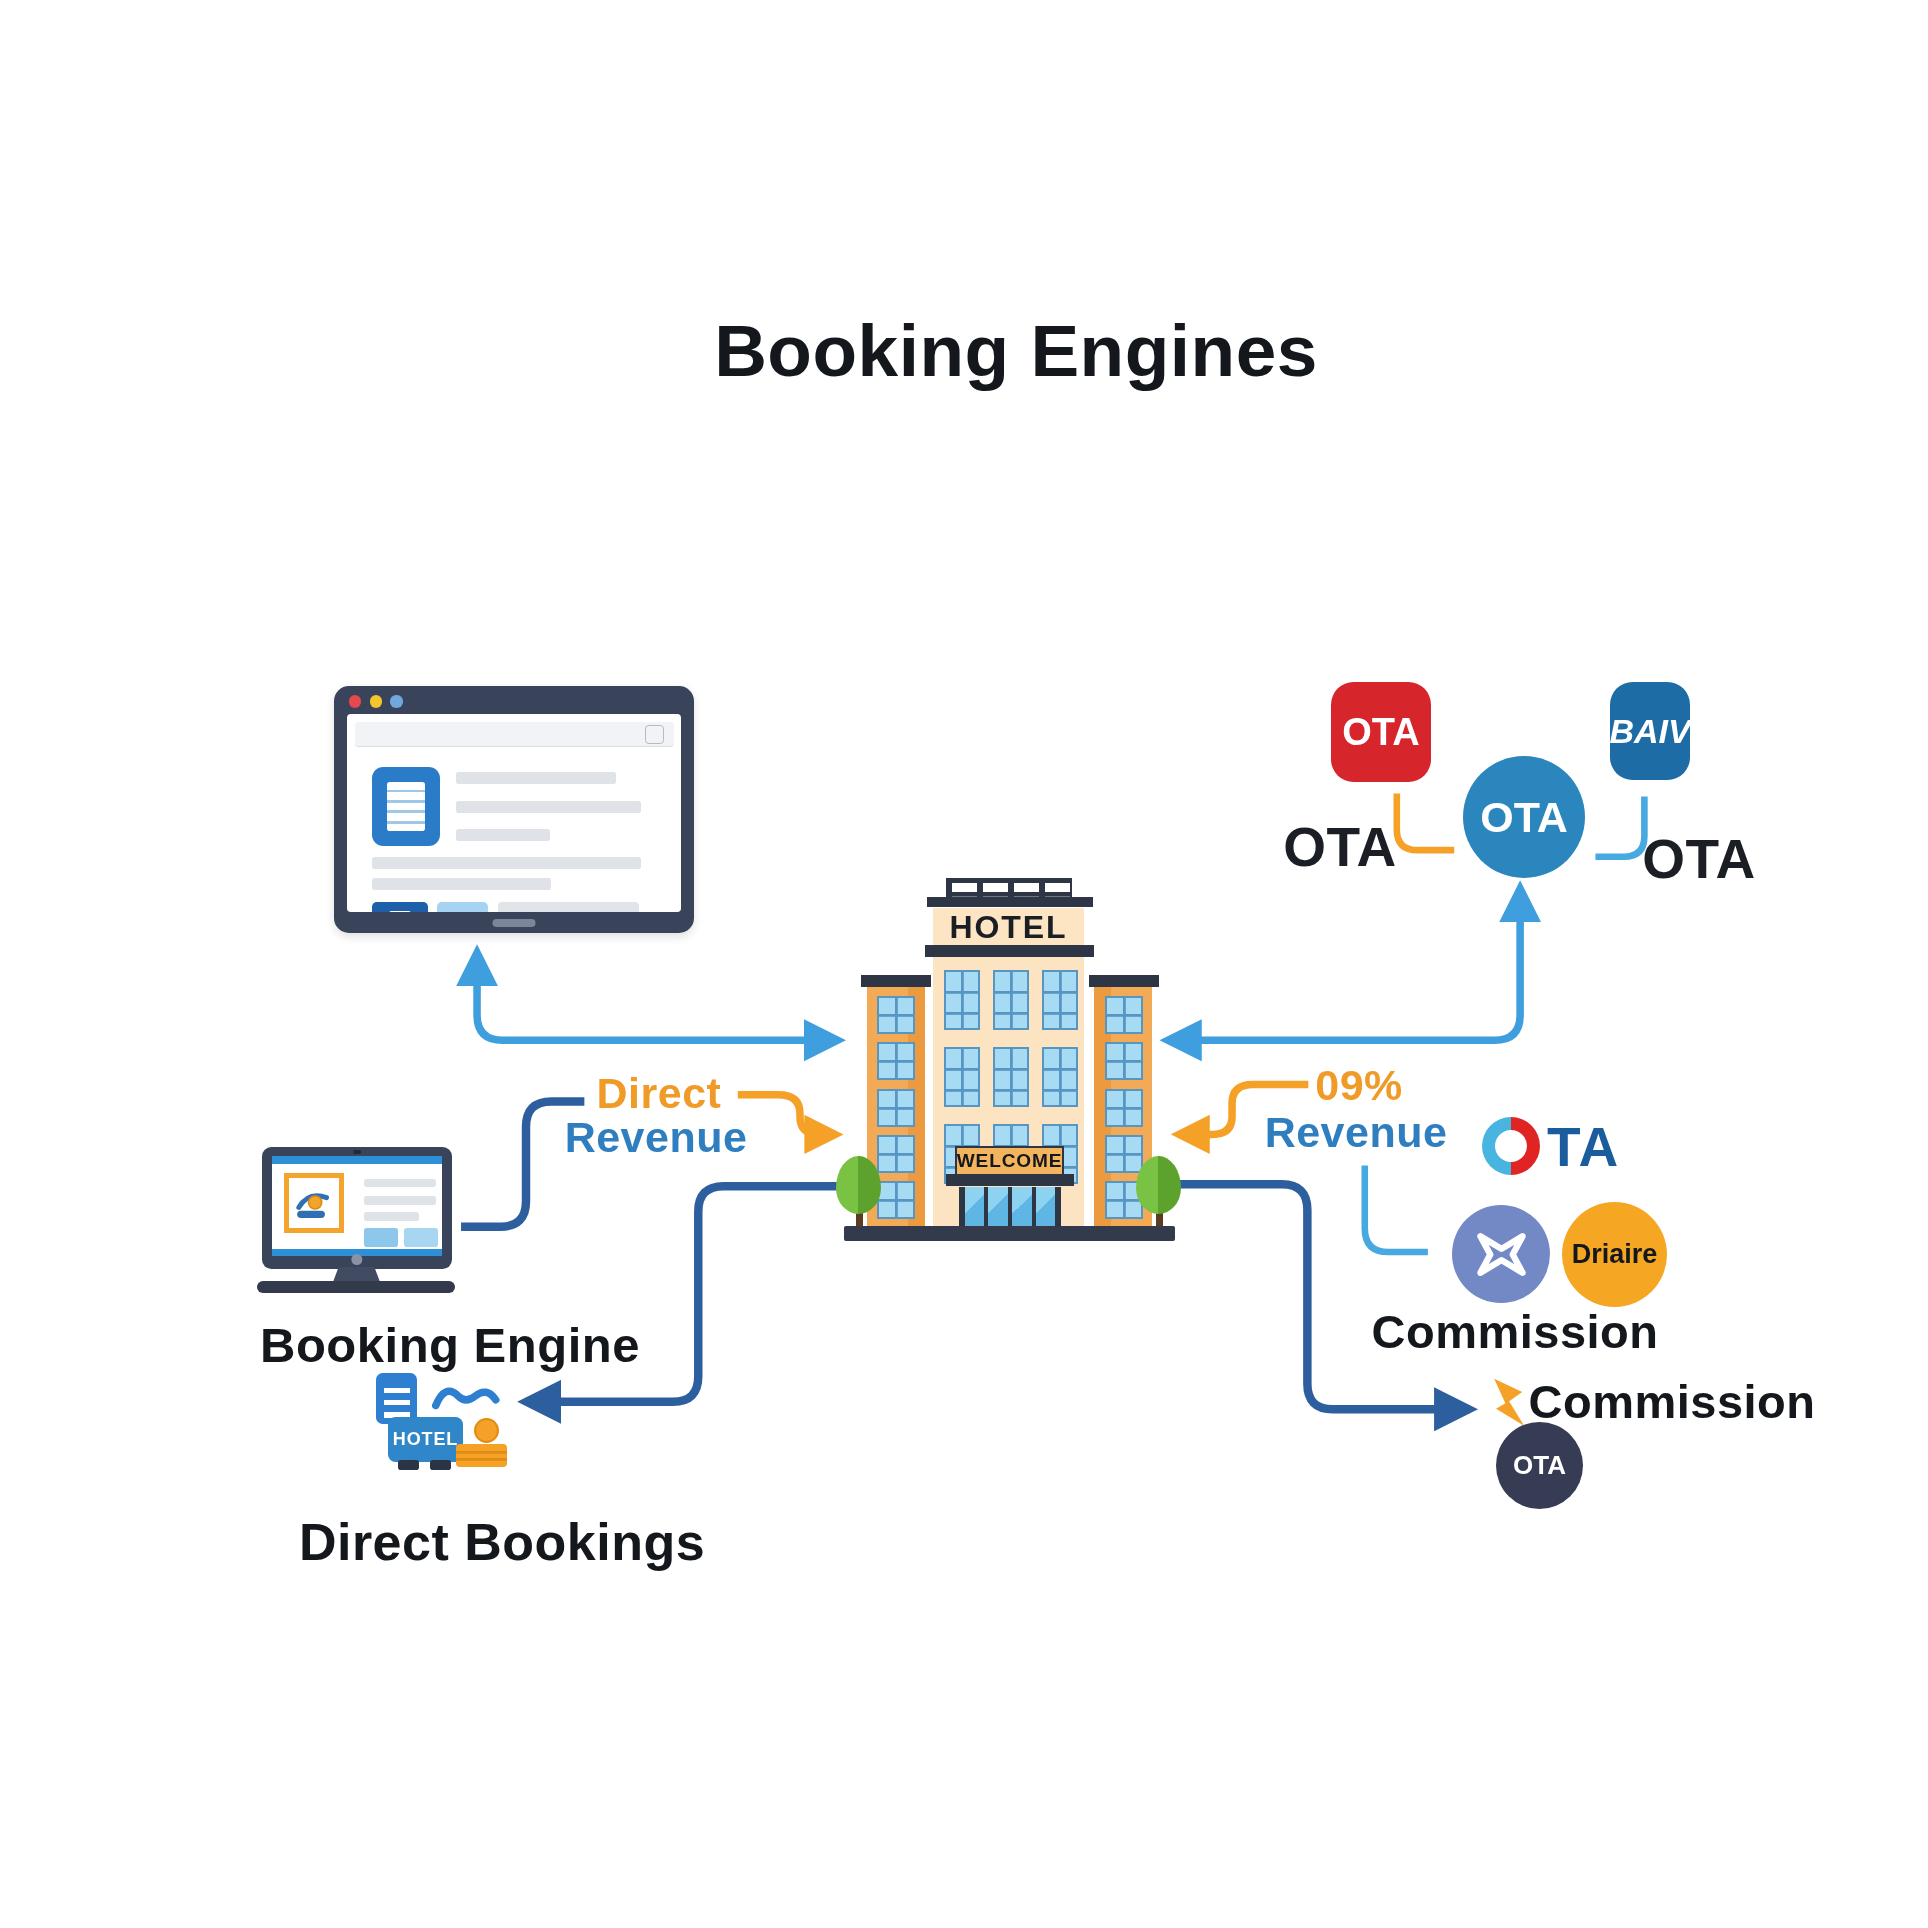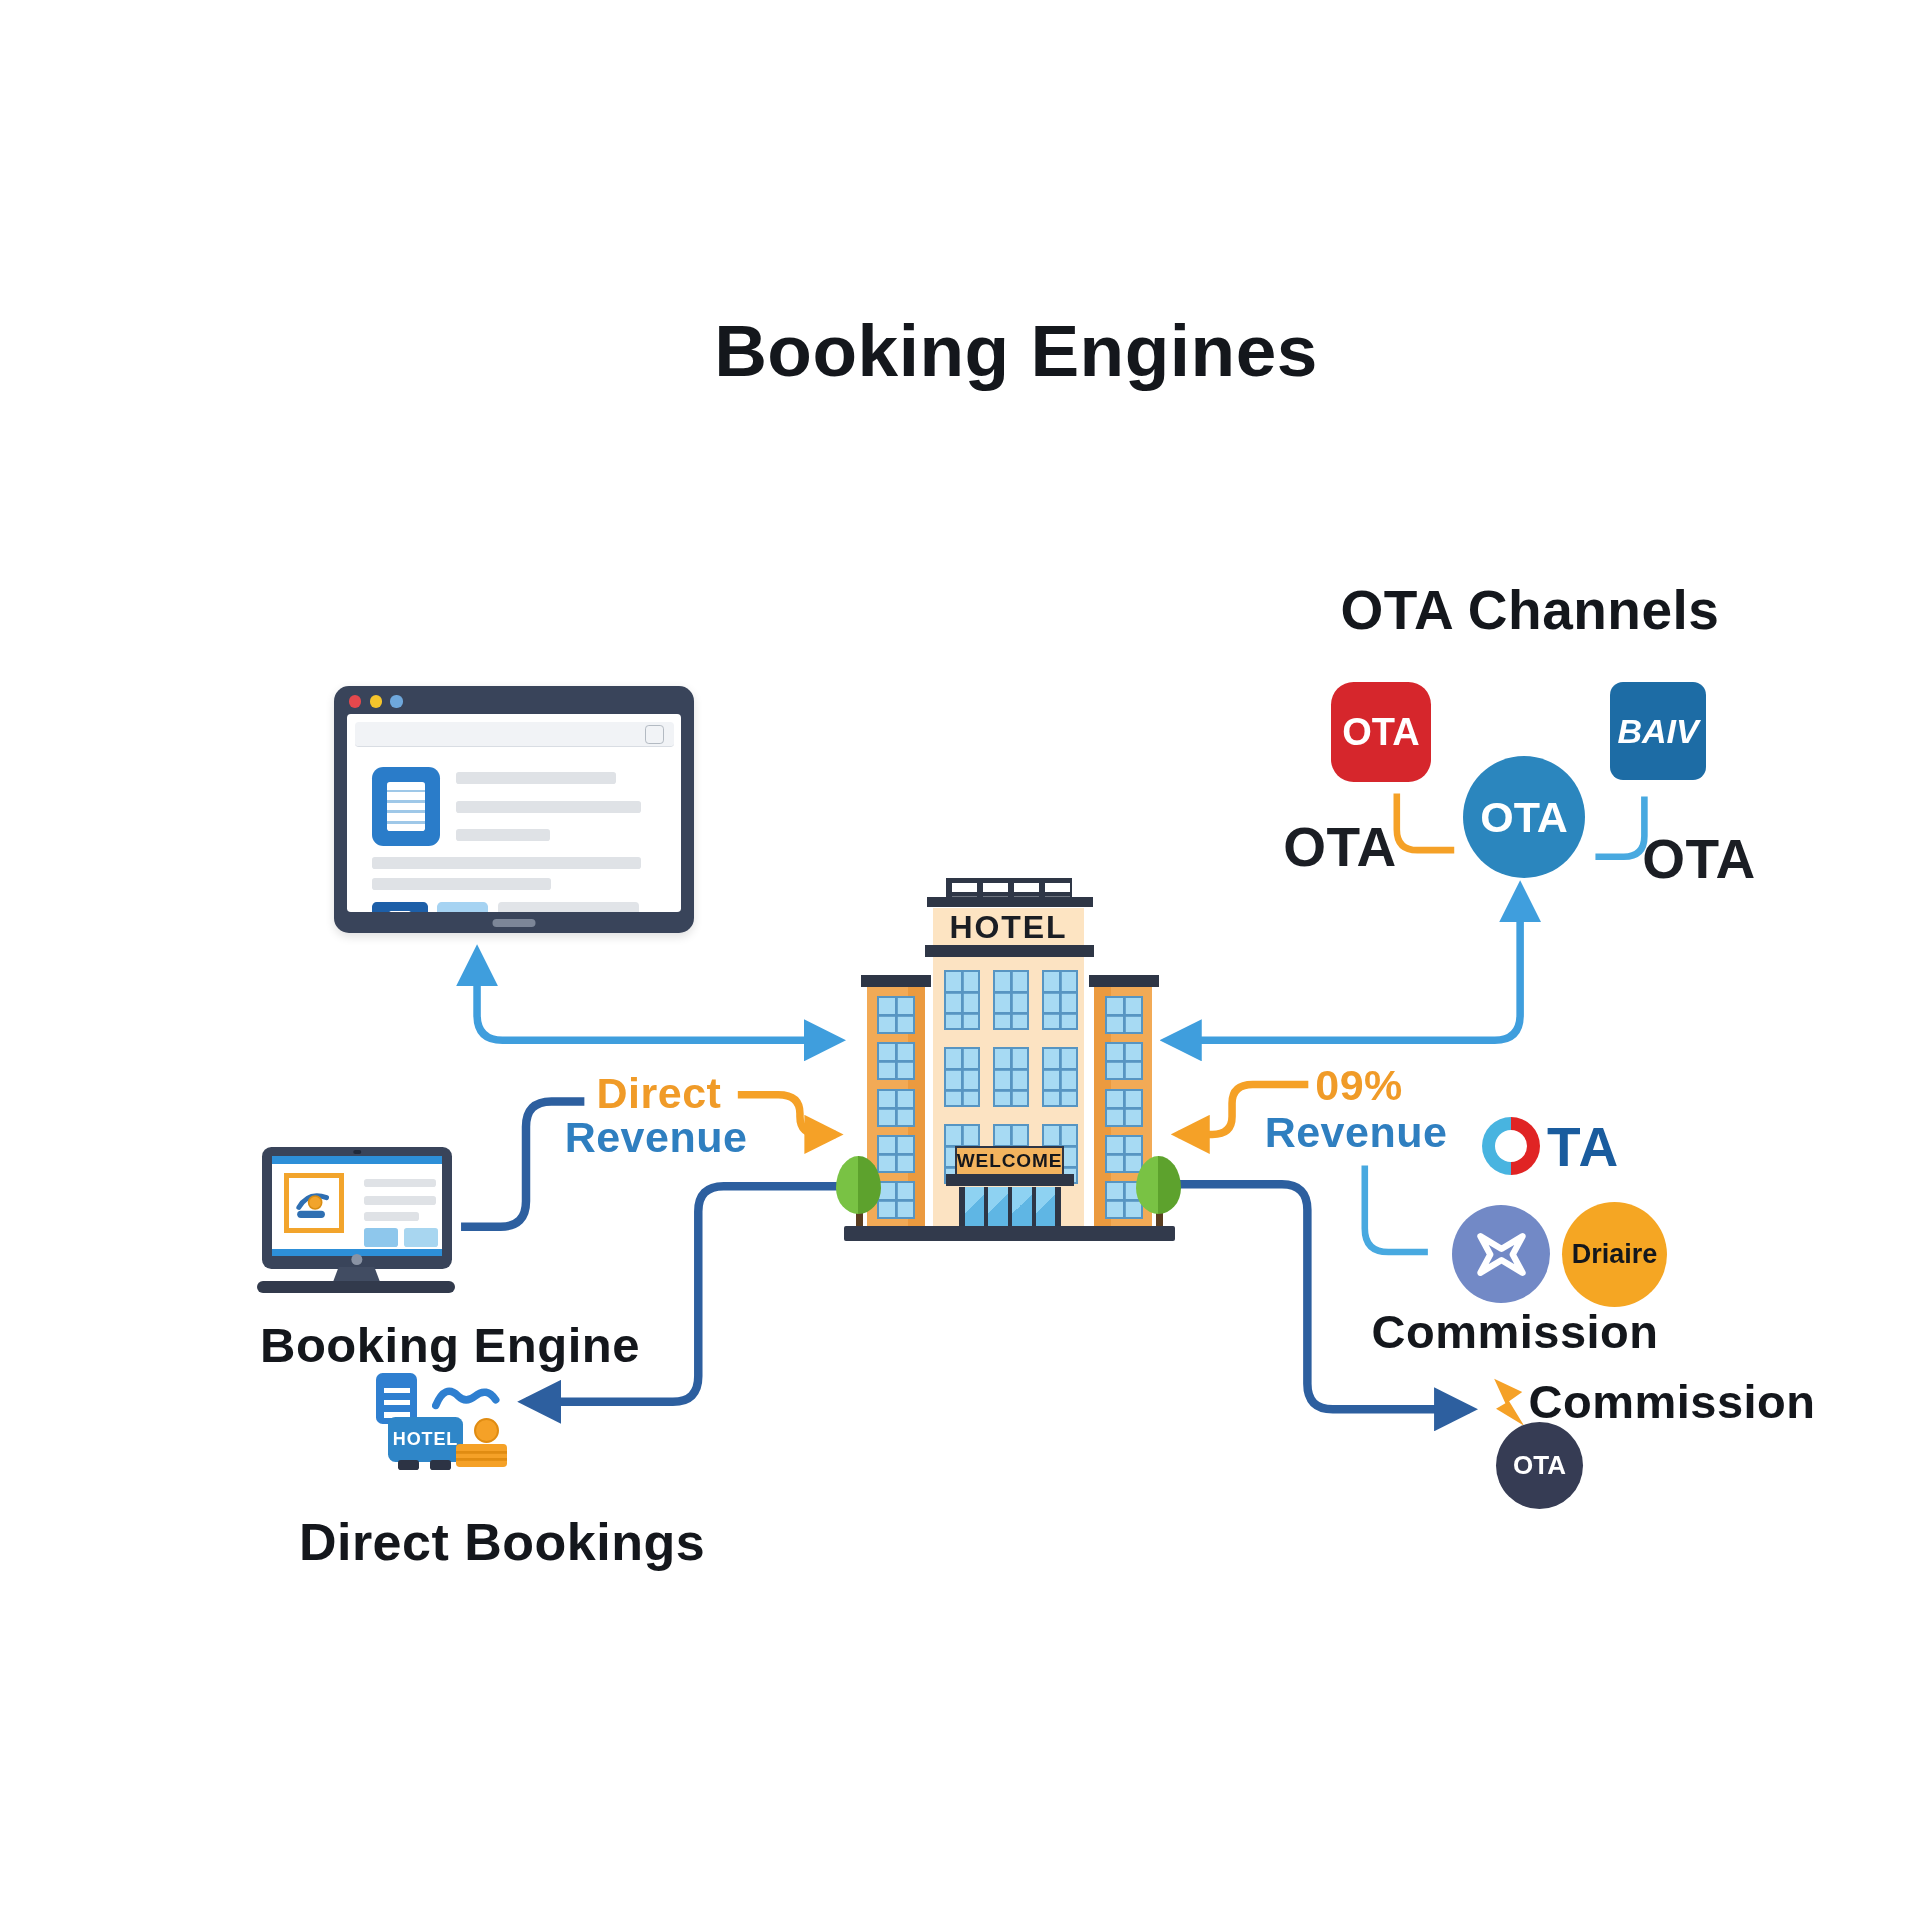--- a/index.html
+++ b/index.html
@@ -34,21 +34,21 @@
   .br-btn1{position:absolute;left:24.5px;top:188px;width:56px;height:22.6px;background:#1d5fa8;border-radius:4.7px;}
   .br-btn1::after{content:"";position:absolute;left:17px;top:8.5px;width:22.6px;height:5.6px;background:#fff;border-radius:2.8px;}
   .br-btn2{position:absolute;left:90px;top:188px;width:51px;height:22.6px;background:#a6d3f2;border-radius:4.7px;}
   .br-bar{position:absolute;left:151px;top:188px;width:141px;height:22.6px;background:#e1e4e8;border-radius:3.8px;}
   .br-notch{position:absolute;left:50%;bottom:5.6px;width:43px;height:8.5px;background:#7c8698;
             border-radius:4.7px;transform:translateX(-50%);}
 
   
   .tile{border-radius:22.6px;color:#ffffff;font-weight:800;}
   .tile-red{left:1287px;top:682px;width:100px;height:100px;background:#d6262c;font-size:38px;}
-  .tile-baiv{left:1566px;top:682px;width:96px;height:98px;background:#1d6ca5;font-size:34px;font-style:italic;border-radius:13px;}
+  .tile-baiv{left:1566px;top:682px;width:80px;height:98px;background:#1d6ca5;font-size:34px;font-style:italic;}
   .circle-ota{left:1419px;top:756px;width:122px;height:122px;border-radius:50%;background:#2b86be;
               color:#fff;font-weight:800;font-size:43px;}
   .ota-black{font-size:55px;font-weight:800;color:#1b1e24;}
 
   
   .hotel{left:798px;top:824px;width:335px;height:417px;}
   .h-rail{left:104px;top:54px;width:126px;height:22.6px;border-top:5.6px solid #2e3646;
           background-image:repeating-linear-gradient(90deg,#2e3646 0 5.6px,transparent 5.6px 31px),
                            linear-gradient(#2e3646,#2e3646);
           background-size:100% 100%,100% 4.7px;background-position:0 0,0 9.4px;background-repeat:repeat,no-repeat;}
@@ -152,21 +152,20 @@
 
     <path d="M443,1303 L485,1303 Q512,1303 512,1276 L512,1197 Q512,1170 539,1170 L574,1170" fill="none" stroke="#2d5f9f" stroke-width="9"></path>
 
     <path d="M850,1260 L722,1260 Q695,1260 695,1287 L695,1462 Q695,1489 668,1489 L512,1489" fill="none" stroke="#2d5f9f" stroke-width="9" marker-end="url(#ah-db)"></path>
 
     <path d="M1200,1258 L1315,1258 Q1342,1258 1342,1285 L1342,1470 Q1342,1497 1369,1497 L1514,1497" fill="none" stroke="#2d5f9f" stroke-width="9" marker-end="url(#ah-db)"></path>
   </svg>
 
   <div class="lbl" style="left:972px;top:350px;font-size:73px;">Booking Engines</div>
 
-  <div class="lbl" style="left:1486px;top:610px;font-size:55px;">OTA Channels</div>
 
   <div class="abs browser">
     <div class="br-dots">
       <span style="background:#e5484d;"></span>
       <span style="background:#f5c52c;"></span>
       <span style="background:#6fa8dc;"></span>
     </div>
     <div class="br-body">
       <div class="br-url">
         <div class="br-scribble"></div>

